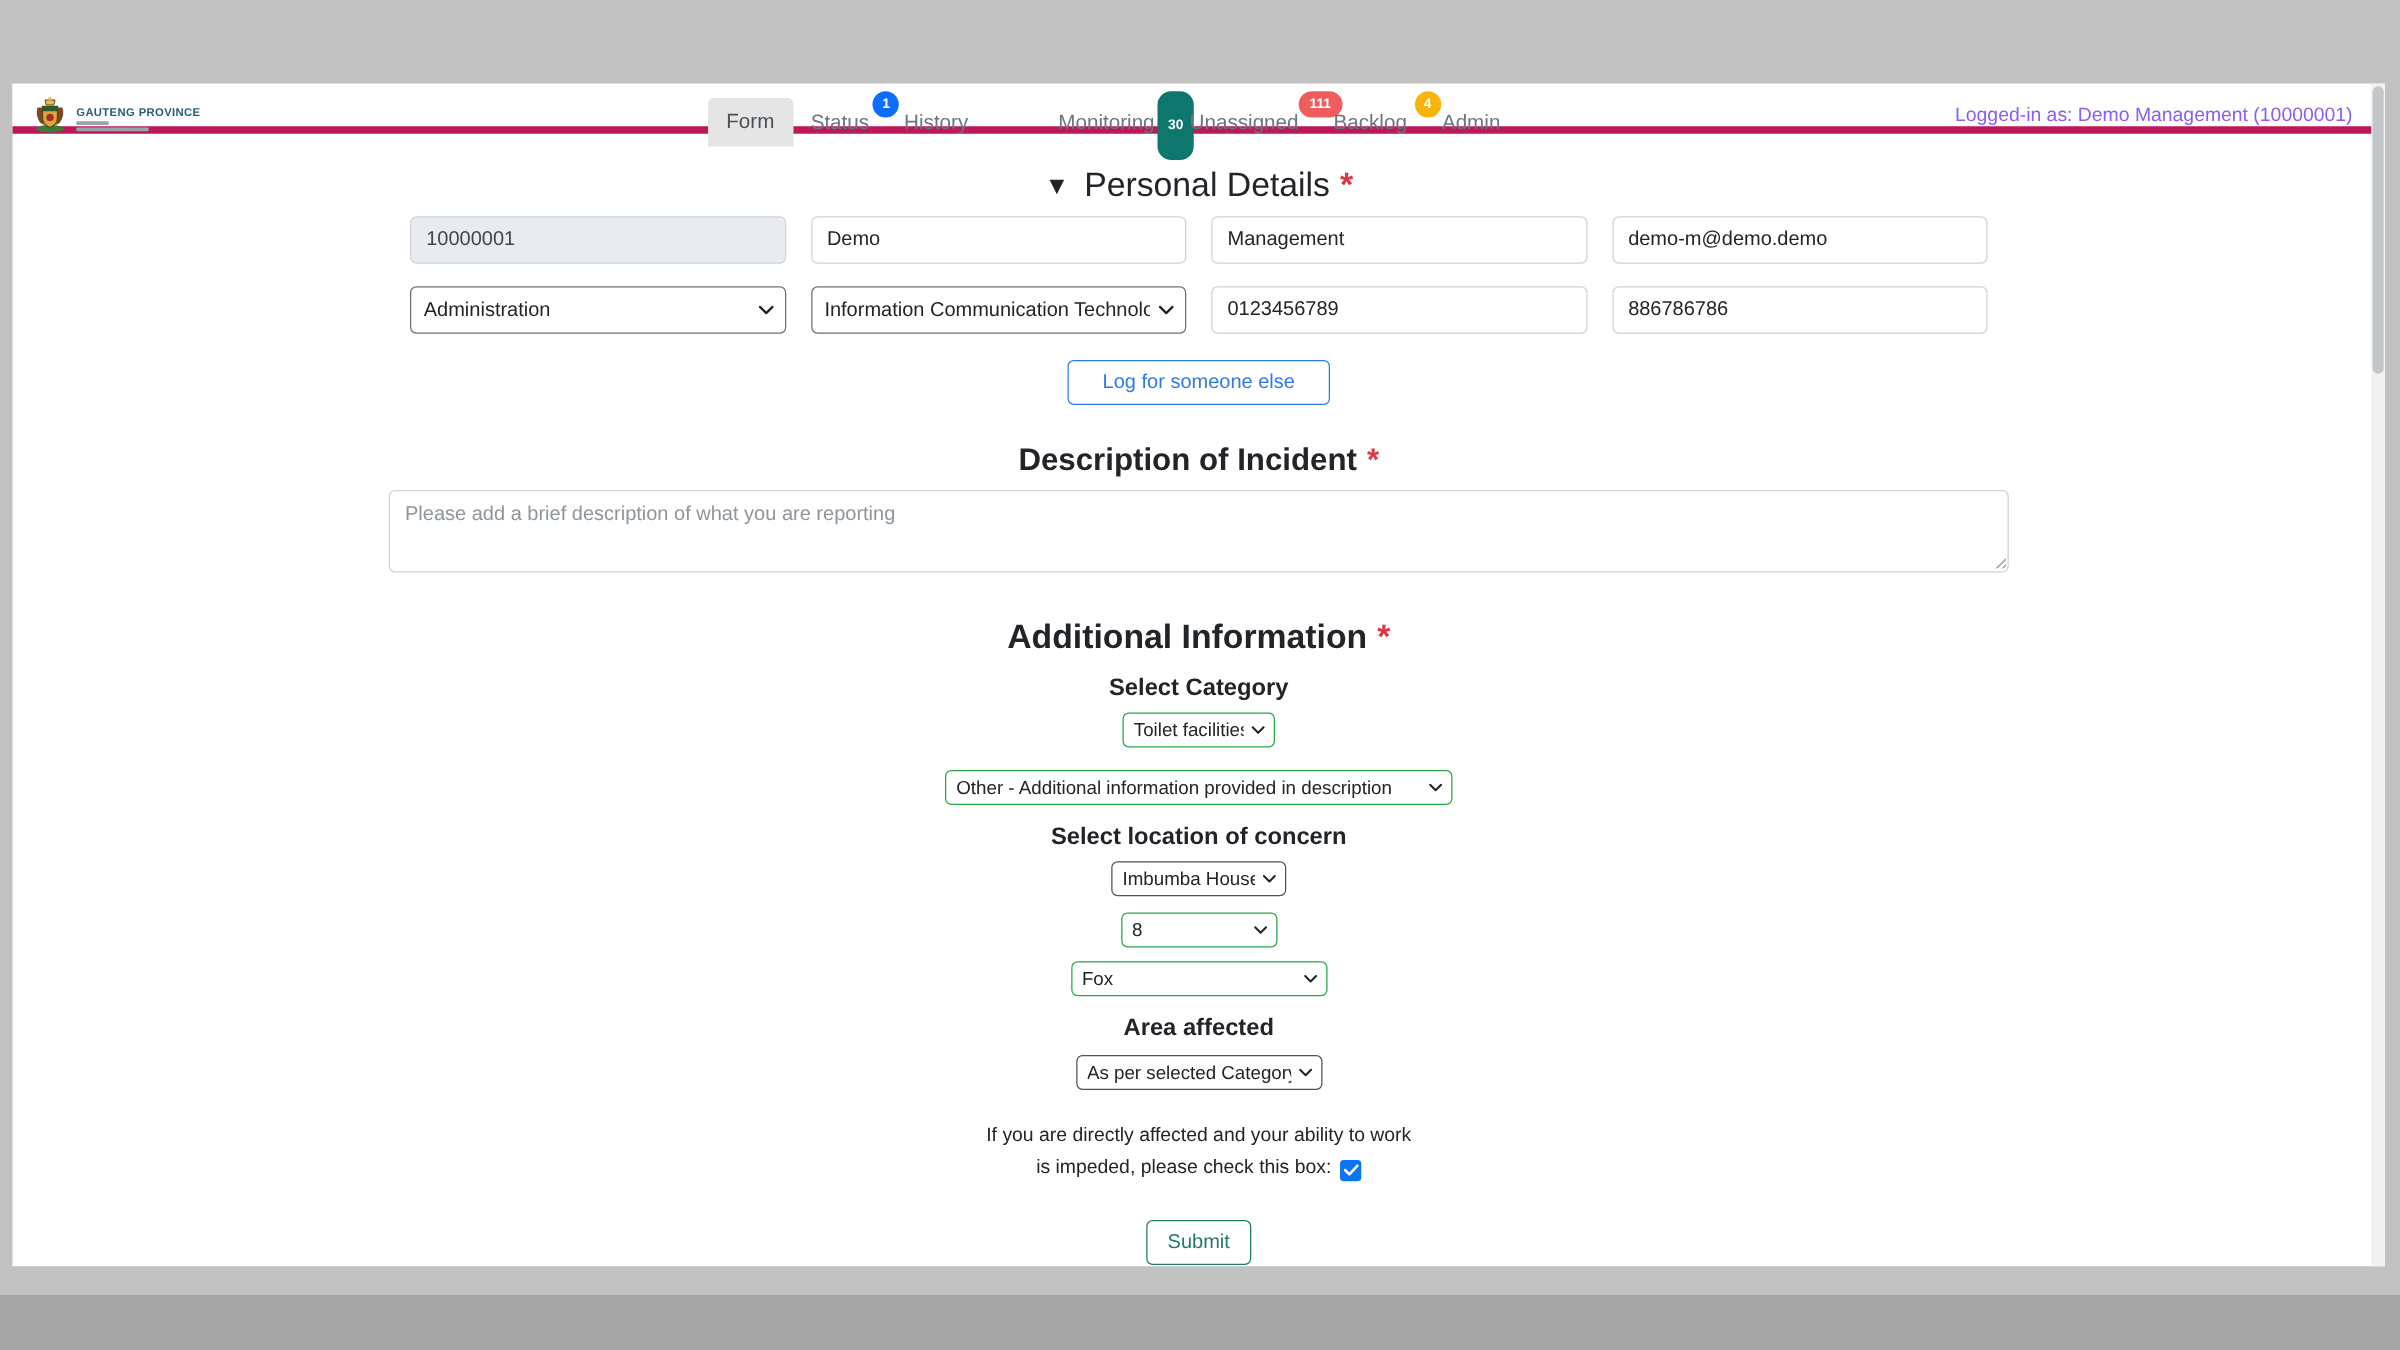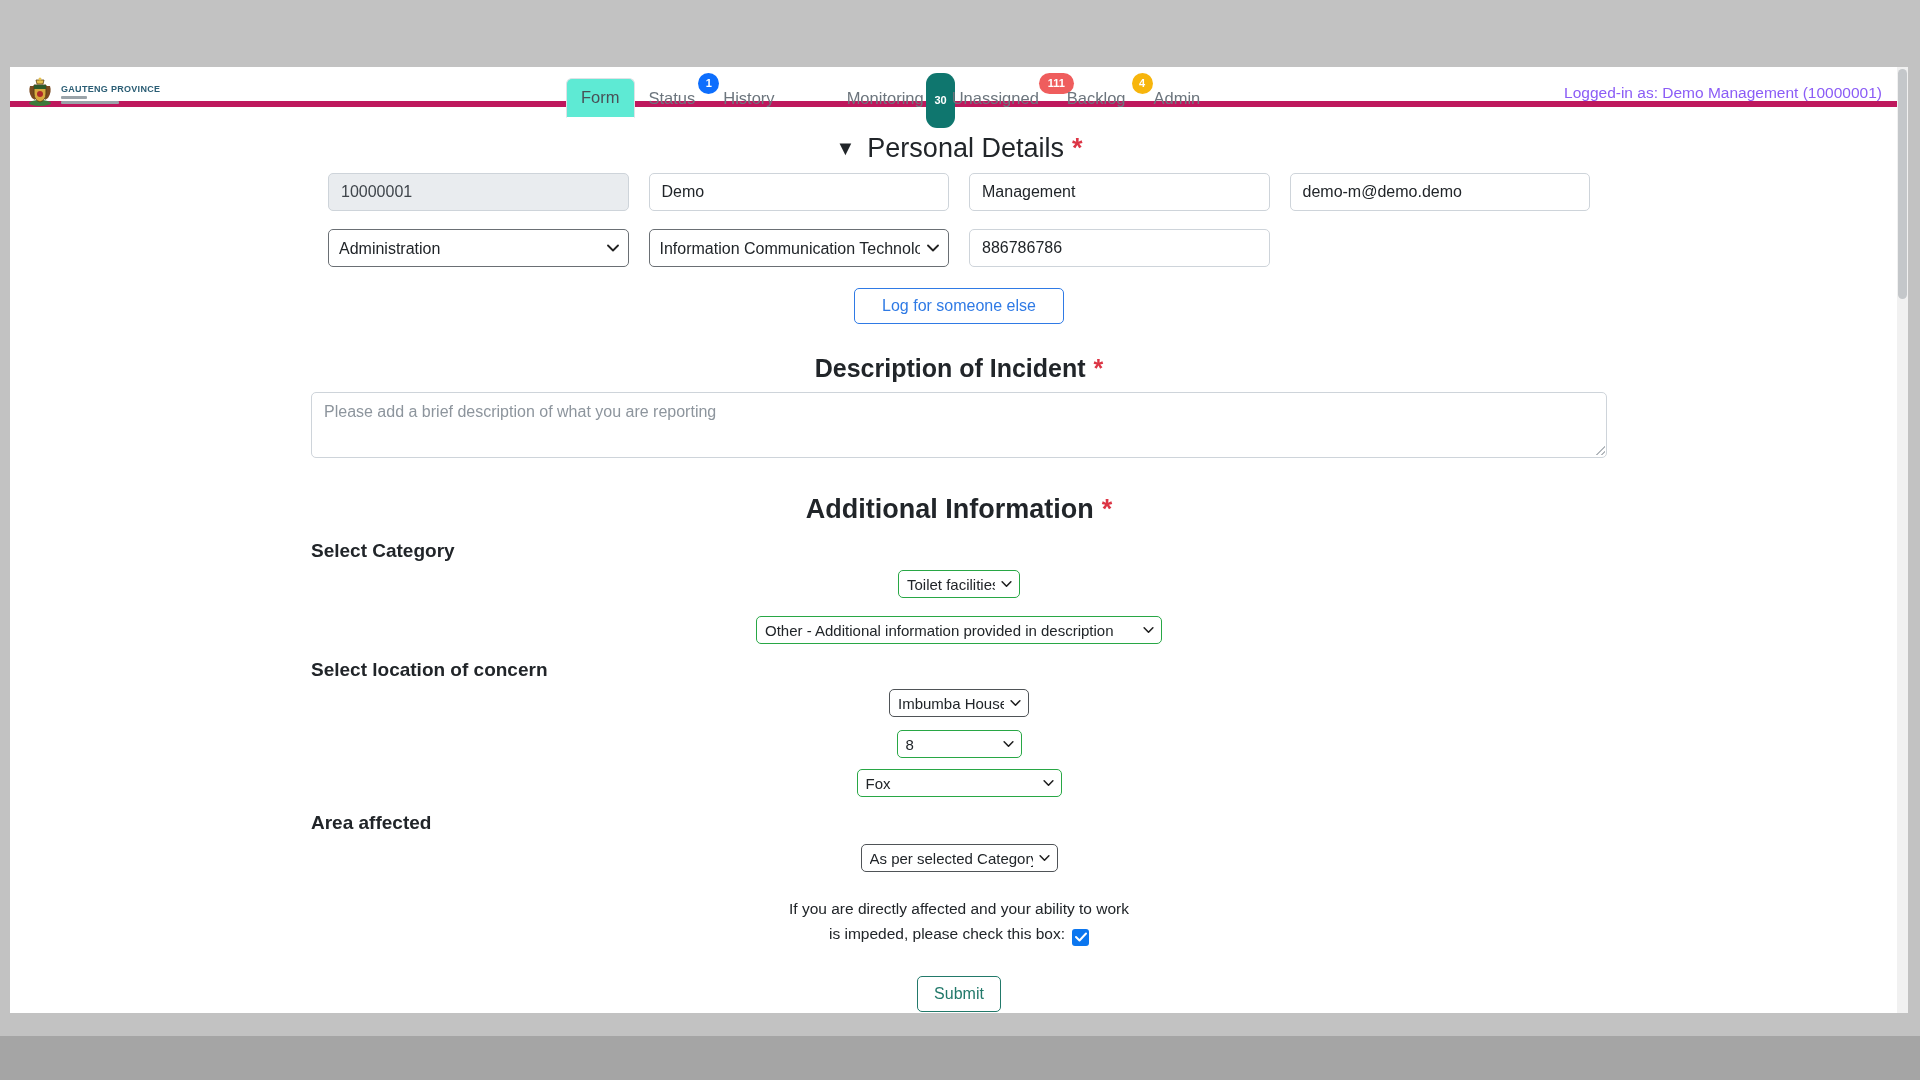--- a/index.html
+++ b/index.html
@@ -26,21 +26,21 @@
   .logo { position: absolute; left: 14px; top: 9px; display: flex; align-items: center; gap: 5px; }
   .logo-text .org { font-size: 9px; font-weight: bold; color: #2a5d74; letter-spacing: .3px; }
   .logo-text .bar { height: 3px; background: #9aa3a9; margin-top: 2px; border-radius: 1px; }
   .bar1 { width: 26px; } .bar2 { width: 58px; }
   .nav { position: absolute; left: 556px; top: 0; height: 51px; display: flex; align-items: flex-end; }
   .nav-link {
     position: relative; display: inline-block; padding: 9px 14px 10px;
     font-size: 16.5px; color: #6c757d; text-decoration: none; cursor: pointer; white-space: nowrap;
   }
   .nav-link.active {
-    background: #5eead4; border: 1px solid #dee2e6; border-bottom: 1px solid #fff;
+    background: #e5e5e5; border: 1px solid #dee2e6; border-bottom: 1px solid #fff;
     border-radius: 6px 6px 0 0; color: #495057;
   }
   .nav-link.gap-left { margin-left: 44px; }
   .badge {
     position: absolute; top: -7px; color: #fff; font-size: 11px; font-weight: bold;
     line-height: 1; text-align: center; border-radius: 11px; padding: 5px 7px; min-width: 21px;
   }
   .badge-status     { background: #0d6efd; right: -10px; }
   .badge-monitoring { background: #0f766e; right: -17px; padding: 22px 8px; }
   .badge-unassigned { background: #ef5d5d; right: -21px; padding: 5px 9px; }
@@ -80,21 +80,21 @@
     width: 1296px; height: 66px; resize: none; border: 1px solid #ced4da; border-radius: 5px;
     padding: 10px 12px; font-size: 16px; font-family: inherit; color: #212529; outline: none; display: block;
   }
   .desc-textarea::placeholder { color: #8d959d; }
   .resize-corner {
     position: absolute; right: 2px; bottom: 3px; width: 11px; height: 11px;
     background: repeating-linear-gradient(135deg, transparent 0 2px, #b4b9be 2px 3.5px);
     clip-path: polygon(100% 0, 100% 100%, 0 100%);
   }
   .addl-title { margin-top: 36px; font-size: 27px; font-weight: bold; }
-  .sub-label { text-align: left; font-size: 19px; font-weight: bold; }
+  .sub-label { text-align: center; font-size: 19px; font-weight: bold; }
   .lbl-category { margin-top: 15px; }
   .lbl-location { margin-top: 15px; }
   .lbl-area { margin-top: 15px; }
   .center-row { text-align: center; }
   .small-select { height: 28px; border-radius: 5px; padding: 0 24px 0 8px; font-size: 15px; }
   .sel-green { border: 1px solid #28a745; }
   .sel-dark  { border: 1px solid #4f5357; }
   .chev-sm { right: 8px; }
   .mt8 { margin-top: 8px; } .mt10 { margin-top: 10px; } .mt11 { margin-top: 11px; }
   .mt13 { margin-top: 13px; } .mt18 { margin-top: 18px; }
@@ -190,20 +190,21 @@
       <span class="selwrap">
         <select class="big-select">
           <option>Information Communication Technology</option>
         </select>
         <span class="chev">
           <svg width="12" height="8" viewBox="0 0 12 8">
               <path d="M1 1.5 L6 6.5 L11 1.5" fill="none" stroke="#212121" stroke-width="1.8" stroke-linecap="round" stroke-linejoin="round"></path>
             </svg>
         </span>
       </span>
+      <input class="form-input" value="0123456789" style="">
       <input class="form-input" value="886786786" style="">
     </div>
 
     <div class="logbtn-row">
       <button class="btn-outline-primary">Log for someone else</button>
     </div>
 
     <h2 class="section-title desc-title">
       <span>Description of Incident</span><span class="req">*</span>
     </h2>

